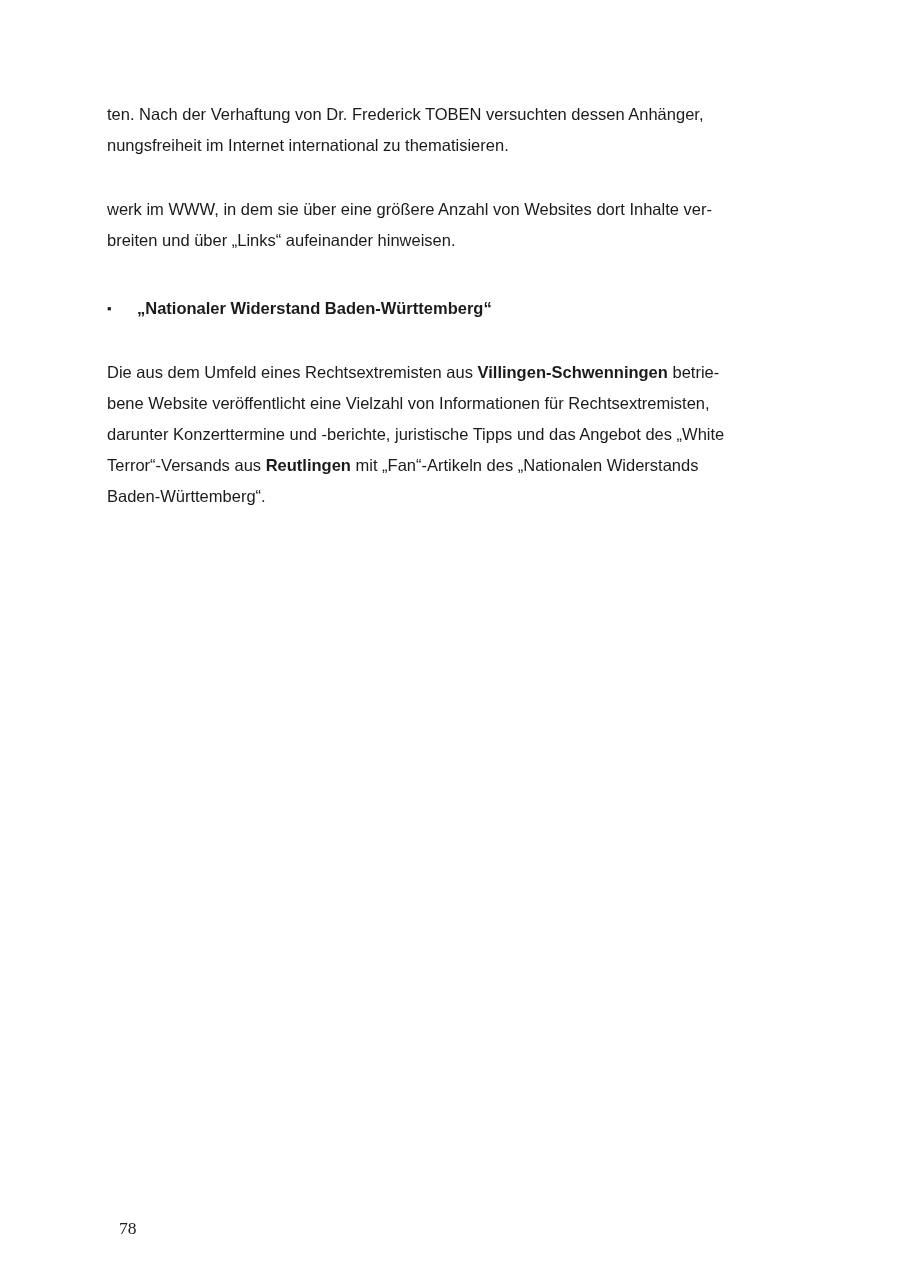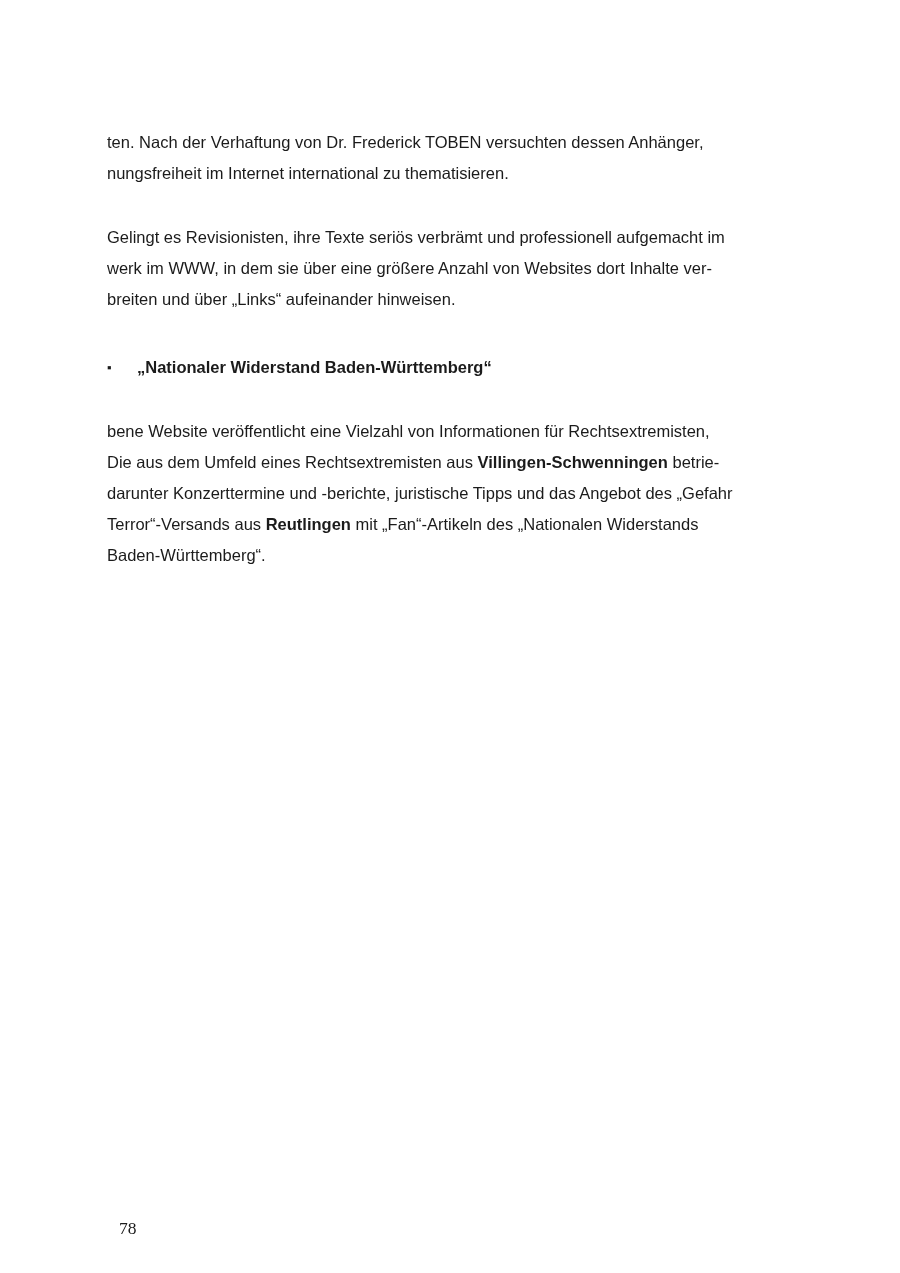--- a/index.html
+++ b/index.html
@@ -49,42 +49,41 @@
     top: 1218px;
     font-family: "Liberation Serif", serif;
     font-size: 17.5px;
     color: #1b1b1b;
   }
 </style>
 </head>
 <body>
 
 <div class="page" style="background: rgb(255, 255, 255);">
-  <div class="page-content" style="color: rgb(27, 27, 27); margin-top: 28px;">
+  <div class="page-content" style="color: rgb(27, 27, 27);">
 
     <div class="para para-1">
         <div class="text-line"><span>ten. Nach der Verhaftung von Dr. Frederick TOBEN versuchten dessen Anhänger,</span></div>
         <div class="text-line"><span>nungsfreiheit im Internet international zu thematisieren.</span></div>
       </div>
 
     <div class="para para-2">
-        <div class="text-line"><span>Gelingt es Revisionisten, ihre Texte seriös verbrämt und professionell aufgemacht im</span></div>
         <div class="text-line"><span>werk im WWW, in dem sie über eine größere Anzahl von Websites dort Inhalte ver-</span></div>
         <div class="text-line"><span>breiten und über „Links“ aufeinander hinweisen.</span></div>
       </div>
 
     <div class="bullet-heading">
       <span class="bullet">▪</span>
       <span class="heading-text">„Nationaler Widerstand Baden-Württemberg“</span>
     </div>
 
     <div class="para para-3">
+        <div class="text-line"><span>Die aus dem Umfeld eines Rechtsextremisten aus </span><span class="bold">Villingen-Schwenningen</span><span> betrie-</span></div>
         <div class="text-line"><span>bene Website veröffentlicht eine Vielzahl von Informationen für Rechtsextremisten,</span></div>
-        <div class="text-line"><span>Die aus dem Umfeld eines Rechtsextremisten aus </span><span class="bold">Villingen-Schwenningen</span><span> betrie-</span></div>
-        <div class="text-line"><span>darunter Konzerttermine und -berichte, juristische Tipps und das Angebot des „Gefahr</span></div>
+        <div class="text-line"><span>darunter Konzerttermine und -berichte, juristische Tipps und das Angebot des „White</span></div>
         <div class="text-line"><span>Terror“-Versands aus </span><span class="bold">Reutlingen</span><span> mit „Fan“-Artikeln des „Nationalen Widerstands</span></div>
         <div class="text-line"><span>Baden-Württemberg“.</span></div>
       </div>
 
   </div>
 
   <div class="page-number" style="color: rgb(27, 27, 27); margin-left: 12px;">78</div>
 </div>
 
 </body></html>

